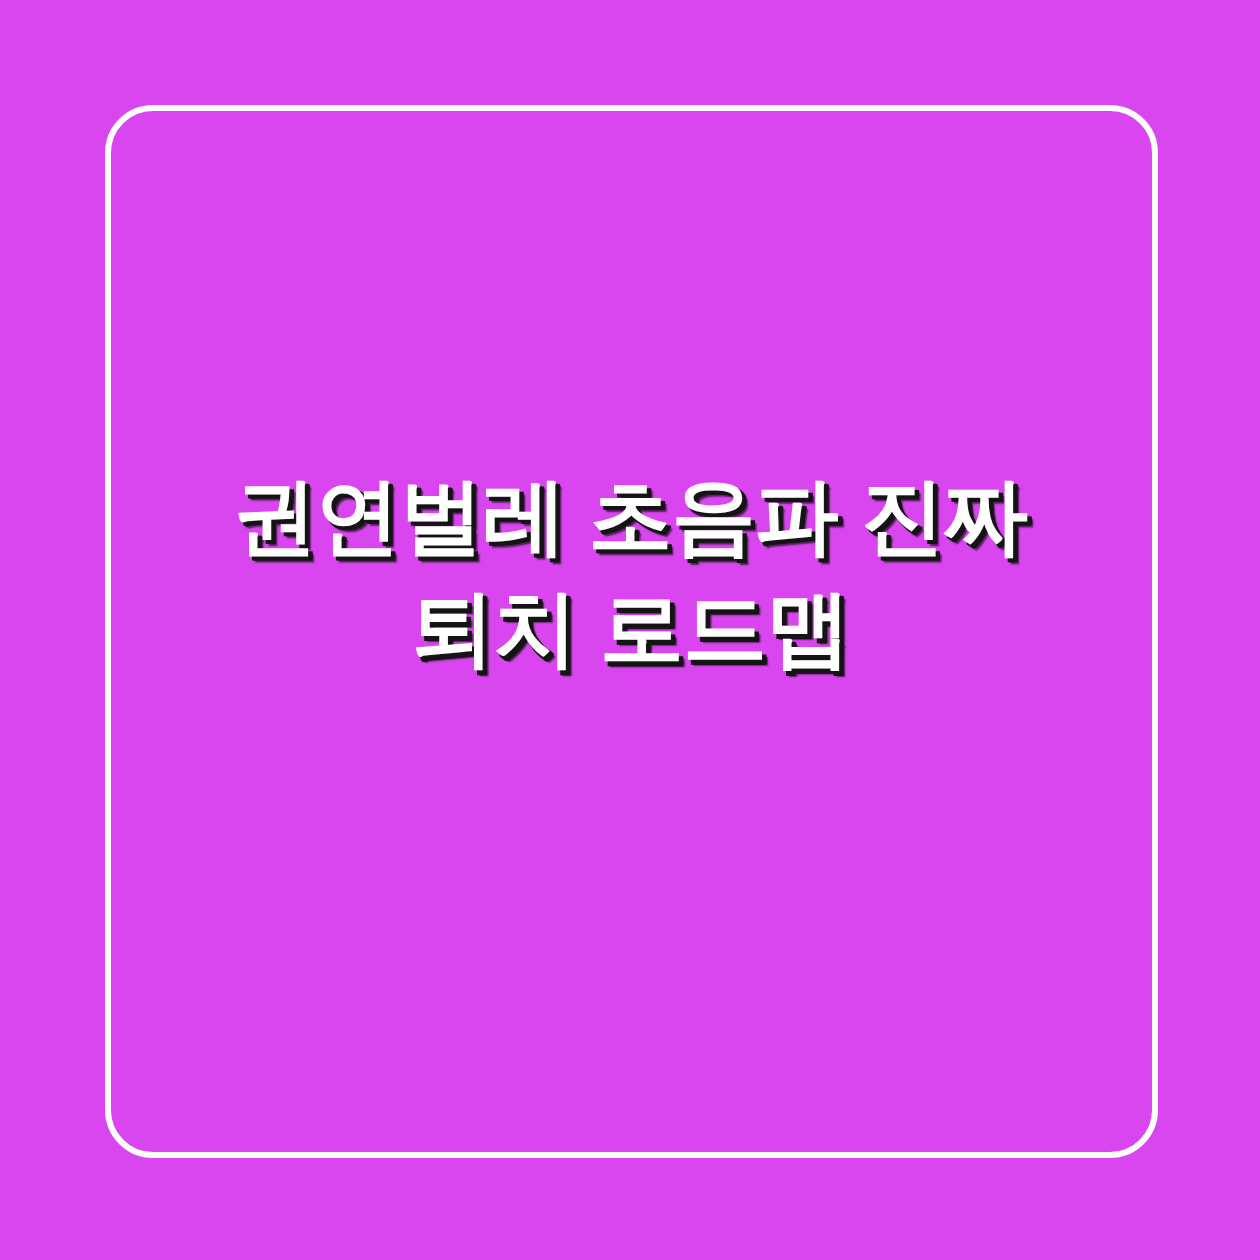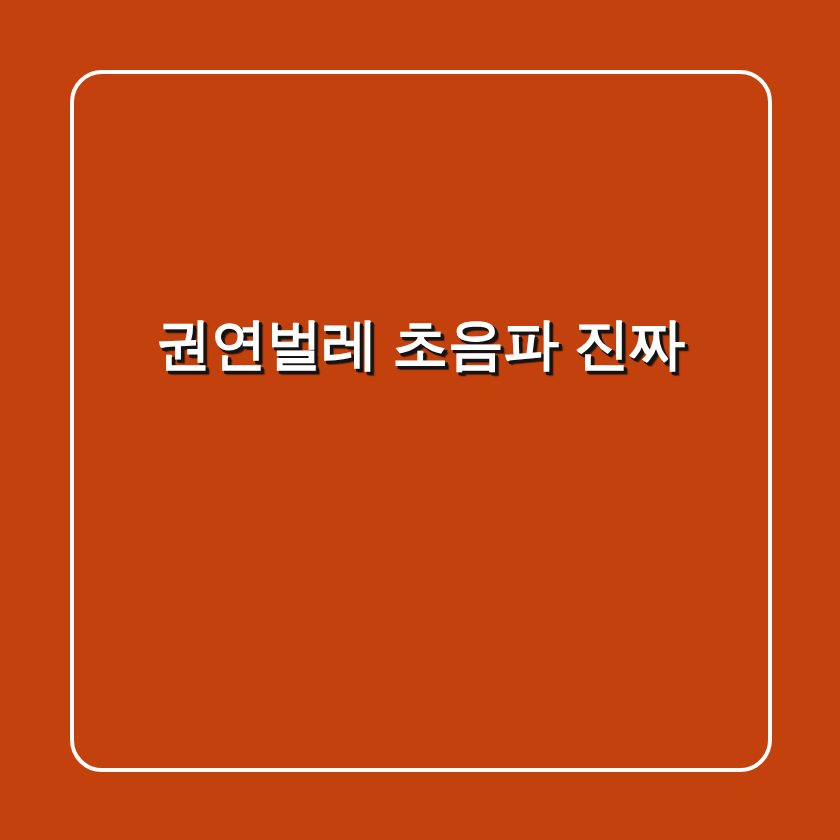--- a/index.html
+++ b/index.html
@@ -7,21 +7,21 @@
     margin: 0;
     padding: 0;
     background: #ffffff;
   }
 
   .canvas {
     position: relative;
     width: 840px;
     height: 840px;
     overflow: hidden;
-    background: #c2410c;
+    background: #d946ef;
     font-family: "Liberation Sans", "DejaVu Sans", sans-serif;
     -webkit-font-smoothing: antialiased;
   }
 
   
   .frame {
     position: absolute;
     left: 70px;
     top: 70px;
     width: 702px;
@@ -70,15 +70,16 @@
 </style>
 </head>
 <body>
 
 <div class="canvas">
 
   <div class="frame"></div>
 
   <div class="headline-block">
     <span class="headline-line line-1">권연벌레 초음파 진짜</span>
+    <span class="headline-line line-3">퇴치 로드맵</span>
   </div>
 
 </div>
 
 </body></html>

